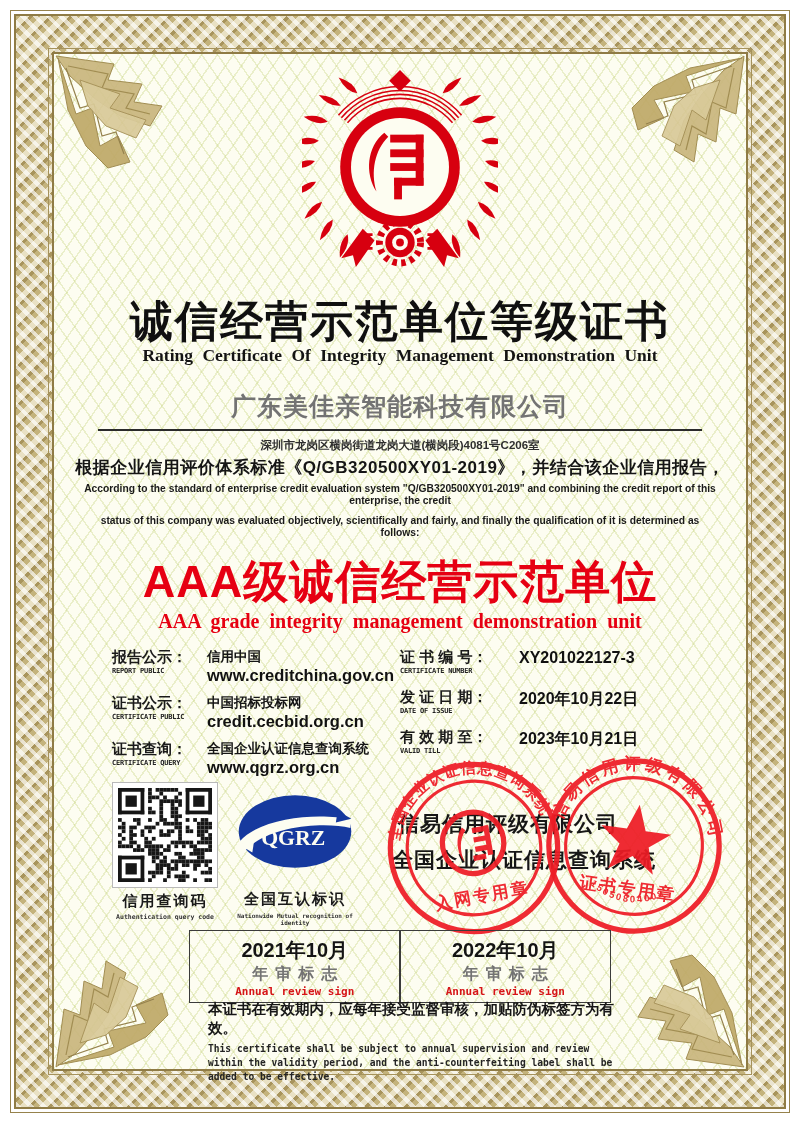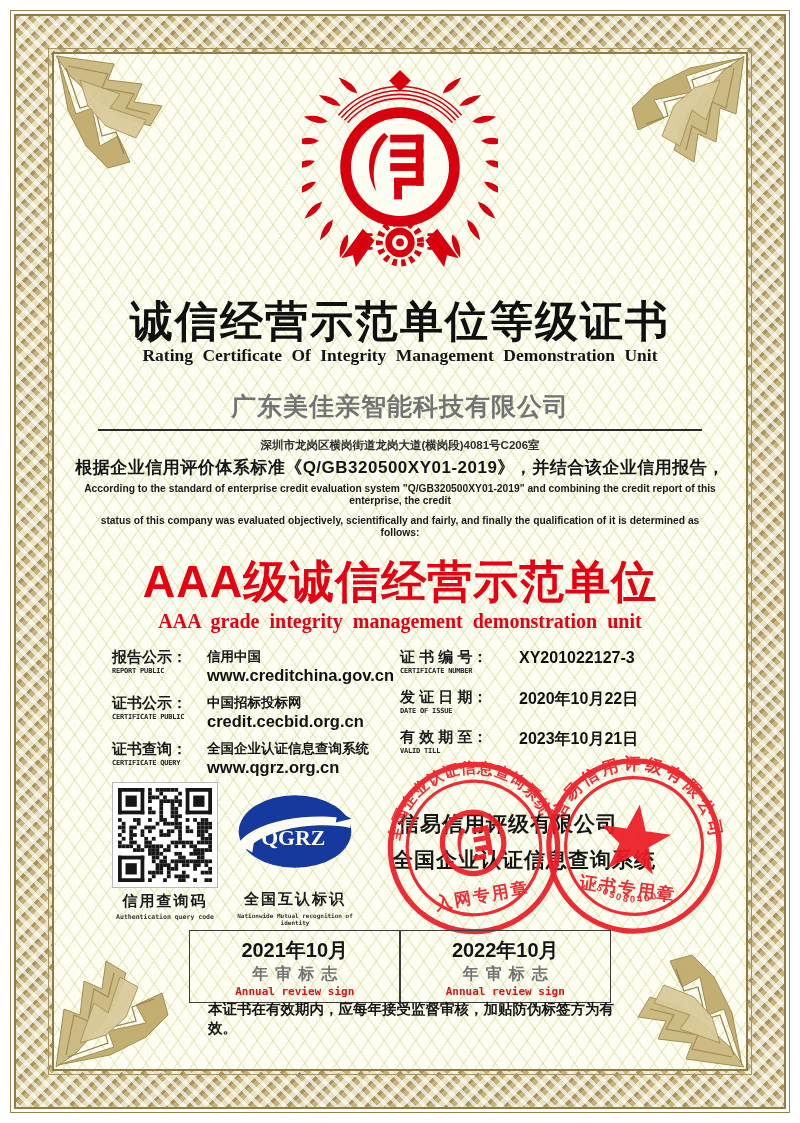--- a/index.html
+++ b/index.html
@@ -552,15 +552,16 @@
     </div>
     <div class="box">
       <div class="date">2022年10月</div>
       <div class="cn">年审标志</div>
       <div class="en">Annual review sign</div>
     </div>
   </div>
 
   <div class="abs footer">
     <div class="cn">本证书在有效期内，应每年接受监督审核，加贴防伪标签方为有效。</div>
+    <div class="en">This certificate shall be subject to annual supervision and review within the validity period, and the anti-counterfeiting label shall be added to be effective.</div>
   </div>
 
 </div>
 
 </body></html>

